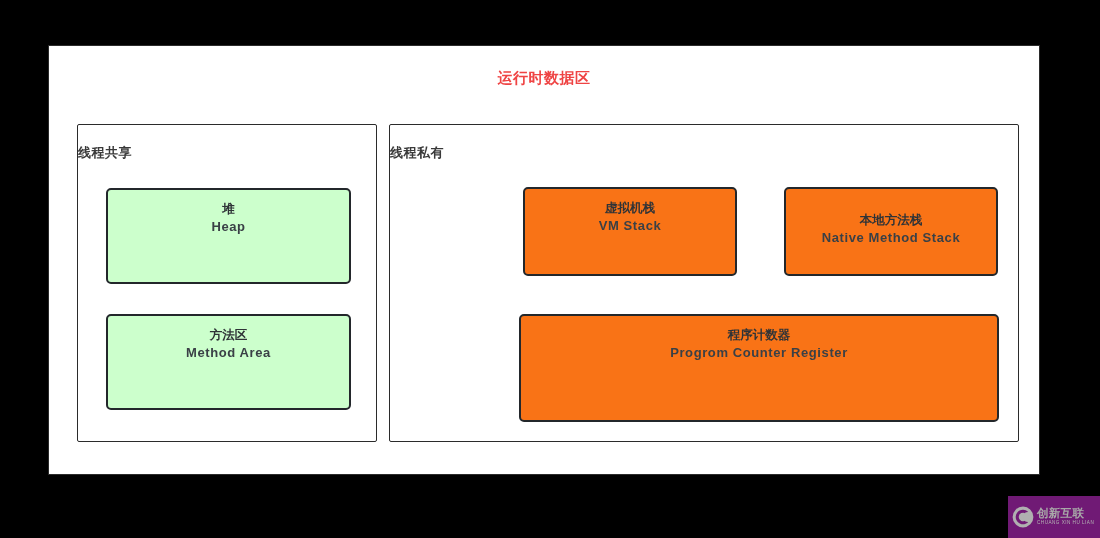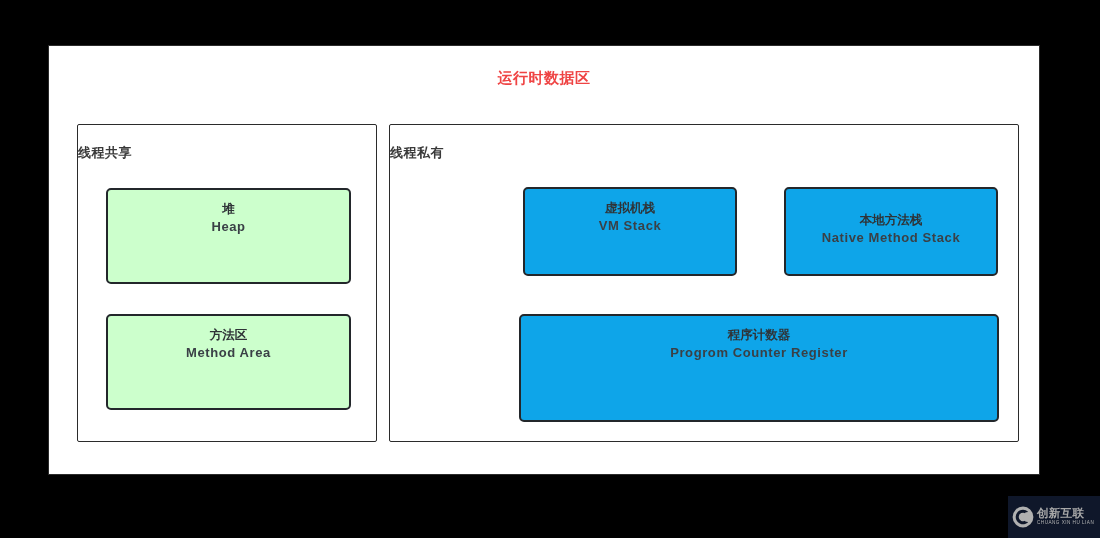--- a/index.html
+++ b/index.html
@@ -72,21 +72,21 @@
 
   
   .region {
     position: absolute;
     box-sizing: border-box;
     border: 2px solid #23272b;
     border-radius: 5px;
     padding-top: 11px;
   }
   .region.green { background: #ccffcc; }
-  .region.red   { background: #0ea5e9; }
+  .region.red   { background: #f97316; }
 
   .region-label {
     text-align: center;
     line-height: 1.35;
   }
   .region-label .cn {
     display: block;
     font-size: 12.5px;
     font-weight: bold;
     color: #2f3337;
@@ -134,21 +134,21 @@
     height: 108px;
   }
 
   
   #watermark {
     position: absolute;
     left: 1008px;
     top: 496px;
     width: 92px;
     height: 42px;
-    background: #0f172a;
+    background: #701a75;
     display: flex;
     align-items: center;
     padding-left: 3px;
     box-sizing: border-box;
   }
   #watermark-logo {
     flex: 0 0 auto;
     width: 24px;
     height: 24px;
     margin-right: 2px;

